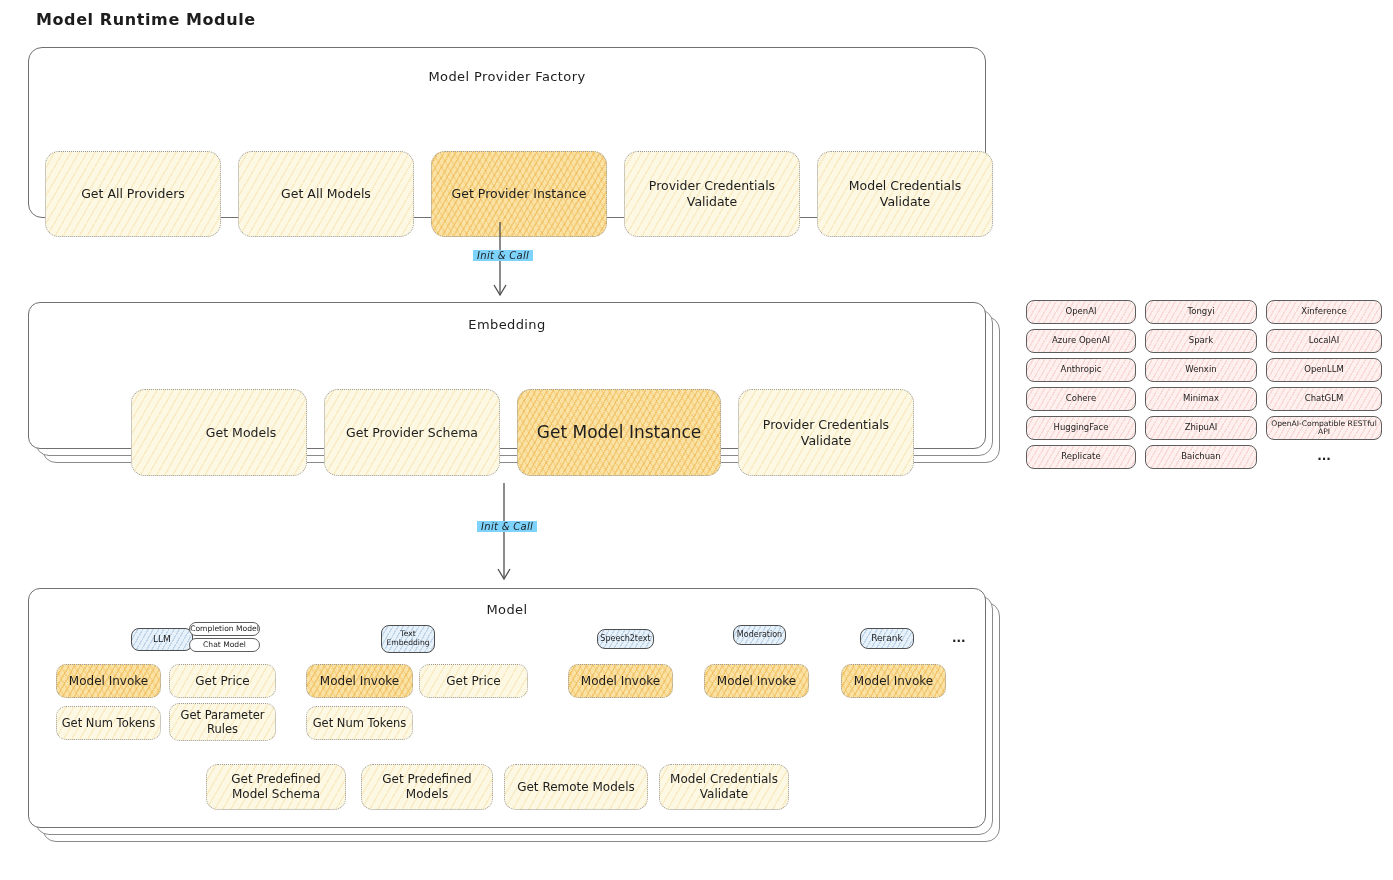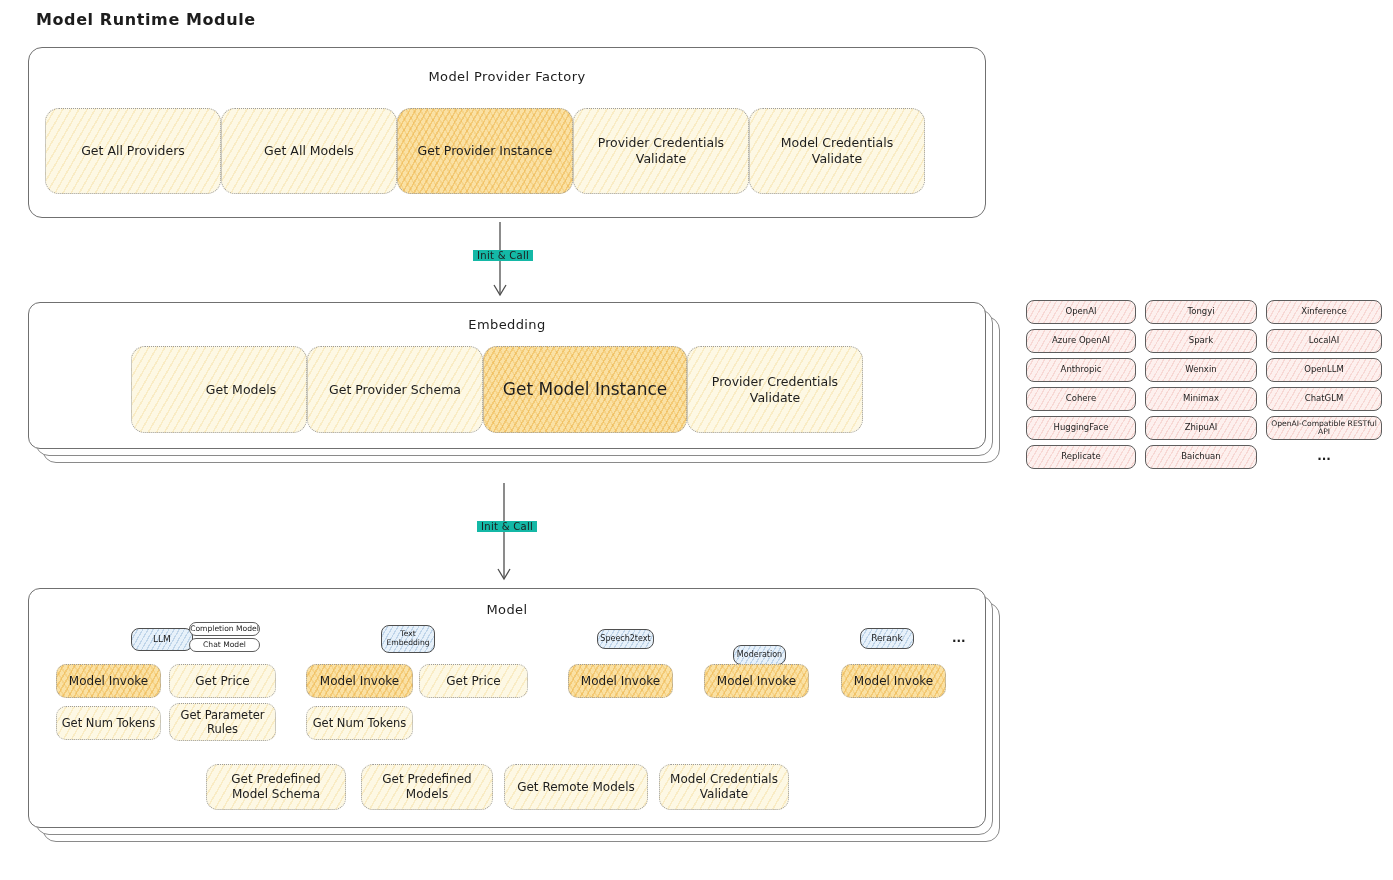--- a/index.html
+++ b/index.html
@@ -40,21 +40,21 @@
     background-image:repeating-linear-gradient(120deg, rgba(90,140,190,0.28) 0 1.2px, transparent 1.2px 4.5px);
   }
   .node {
     position:absolute; display:flex; align-items:center; justify-content:center;
     text-align:center; line-height:1.25;
   }
   .dotted { border:1.6px dotted #9b9b9b; }
   .op-lg { width:176px; height:86px; border-radius:14px; font-size:12.5px; padding:0 12px; }
   .op-sm { height:34px; border-radius:10px; font-size:12px; padding:0 4px; }
   .op-md { height:46px; border-radius:12px; font-size:12px; padding:0 8px; }
-  .row-flex { position:absolute; display:flex; gap:0; }
+  .row-flex { position:absolute; display:flex; gap:17px;margin-top:43px; }
   
   .pill-grid {
     position:absolute; left:1026px; top:300px;
     display:grid; grid-template-columns:110px 112px 116px; gap:5px 9px;
   }
   .pill {
     height:24px; border:1.3px solid #5d5d5d; border-radius:8px;
     display:flex; align-items:center; justify-content:center;
     font-size:8.5px; text-align:center; line-height:1.1; padding:0 3px;
   }
@@ -62,21 +62,21 @@
   .pill.no-box { border:none; background:none; font-size:12px; font-weight:600; }
   
   .badge {
     position:absolute; display:flex; align-items:center; justify-content:center;
     text-align:center; border:1.3px solid #4f4f4f; border-radius:8px; line-height:1.15;
   }
   .badge-white { background:#fff; border:1.1px solid #5d5d5d; border-radius:7px; }
   .ellipsis-txt { position:absolute; font-size:12px; font-weight:600; }
   
   .arrow-label {
-    position:absolute; background:#14b8a6; font-size:10px; padding:0 4px; letter-spacing:0.3px; z-index:3;
+    position:absolute; background:#7dd3fc; font-size:10px; padding:0 4px; letter-spacing:0.3px; z-index:3;font-style:italic;
   }
   .arrow-svg { position:absolute; z-index:2; }
 </style>
 </head>
 <body>
 
 <div class="canvas">
 
   <div class="diagram-title hand">Model Runtime Module</div>
 
@@ -139,21 +139,21 @@
   <div class="stack-layer" style="left:42px; top:602px; width:958px; height:240px;"></div>
   <div class="stack-layer" style="left:35px; top:595px; width:958px; height:240px;"></div>
   <div class="container" style="left:28px; top:588px; width:958px; height:240px; border-radius:12px;">
     <div class="container-title" style="margin-top:13px;">Model</div>
 
     <div class="badge fill-blue" style="left:102px; top:39px; width:62px; height:23px; font-size:9px;">LLM</div>
     <div class="badge badge-white" style="left:160px; top:33px; width:71px; height:14px; font-size:7.6px;">Completion Model</div>
     <div class="badge badge-white" style="left:160px; top:49px; width:71px; height:14px; font-size:7.6px;text-align:right;">Chat Model</div>
     <div class="badge fill-blue" style="left:352px; top:36px; width:54px; height:28px; font-size:7.6px; padding:0 6px;">Text Embedding</div>
     <div class="badge fill-blue" style="left:568px; top:40px; width:57px; height:20px; font-size:8px;">Speech2text</div>
-    <div class="badge fill-blue" style="left:704px; top:56px; width:53px; height:20px; font-size:8px;">Moderation</div>
+    <div class="badge fill-blue" style="left:704px; top:36px; width:53px; height:20px; font-size:8px;">Moderation</div>
     <div class="badge fill-blue" style="left:831px; top:39px; width:54px; height:21px; font-size:9px;">Rerank</div>
     <div class="ellipsis-txt" style="left:923px; top:42px;">...</div>
 
     <div class="node op-sm dotted fill-orange" style="left:27px; top:75px; width:105px;">Model Invoke</div>
     <div class="node op-sm dotted fill-yellow" style="left:140px; top:75px; width:107px;">Get Price</div>
     <div class="node op-sm dotted fill-orange" style="left:277px; top:75px; width:107px;">Model Invoke</div>
     <div class="node op-sm dotted fill-yellow" style="left:390px; top:75px; width:109px;">Get Price</div>
     <div class="node op-sm dotted fill-orange" style="left:539px; top:75px; width:105px;">Model Invoke</div>
     <div class="node op-sm dotted fill-orange" style="left:675px; top:75px; width:105px;">Model Invoke</div>
     <div class="node op-sm dotted fill-orange" style="left:812px; top:75px; width:105px;">Model Invoke</div>

